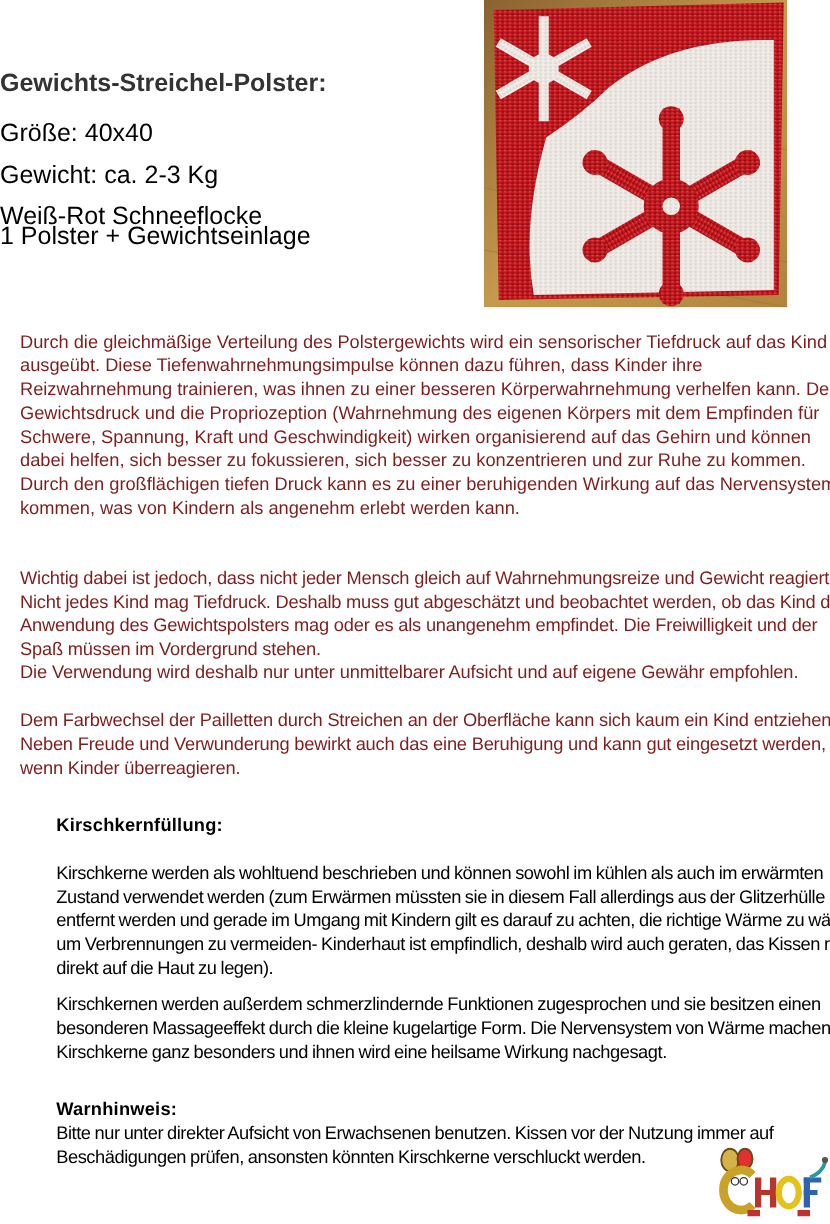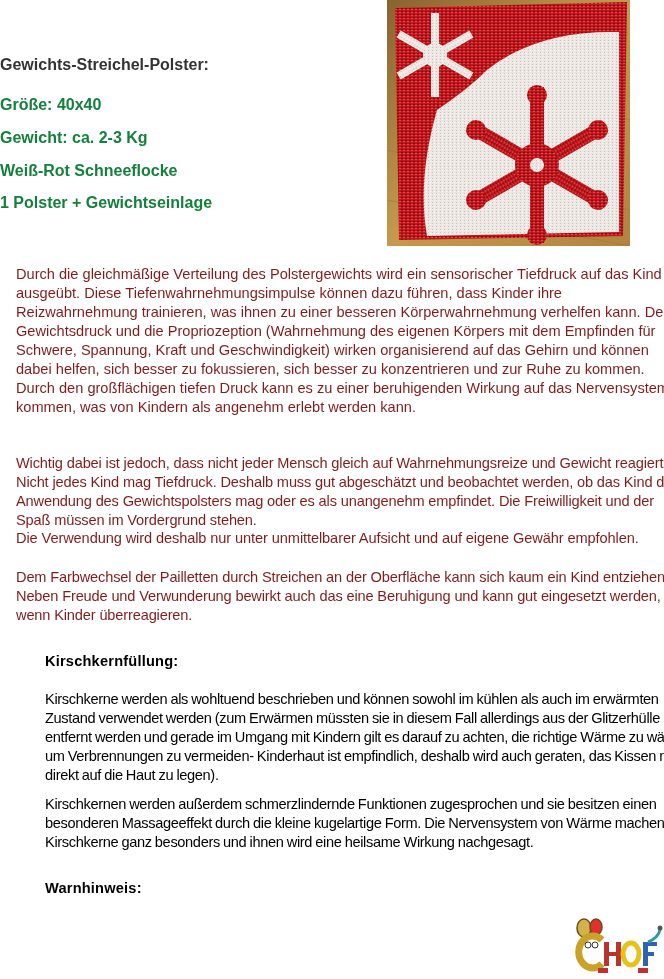--- a/index.html
+++ b/index.html
@@ -1,21 +1,21 @@
 <!DOCTYPE html>
 <html><head>
 <meta charset="utf-8">
 <style>
   html, body { margin:0; padding:0; background:#ffffff; }
   body { width:664px; height:979px; position:relative; overflow:hidden;
          font-family:"Liberation Sans", sans-serif; color:#333333; }
   .photo { position:absolute; left:387px; top:0; width:243px; height:246px; overflow:hidden; }
   .photo svg { display:block; }
-  .title { position:absolute; left:0; top:56px; font-size:16px; font-weight:bold; color:#333; margin:0; }
-  .spec { position:absolute; left:0; font-size:16px; font-weight:bold; color:#15803d; margin:0; }
+  .title { position:absolute; left:0; top:56px; font-size:20px; font-weight:bold; color:#333; margin:0; }
+  .spec { position:absolute; left:0; font-size:20px; font-weight:normal; color:#000000; margin:0; }
   .body-text { position:absolute; left:0; width:662px; font-size:14.6px; line-height:19px; color:#7f1d1d; margin:16px; }
   .narrow { position:absolute; left:0; width:662px; font-size:14.6px; line-height:19px; color:#000;
             margin:0; transform-origin:0 0; letter-spacing:-0.35px; word-spacing:-0.5px;padding-left:45px; }
   .narrow b { letter-spacing:0.2px; }
   .logo { position:absolute; left:572px; top:918px; width:92px; height:58px; }
 </style>
 </head>
 <body>
 
 <div class="photo">
@@ -68,36 +68,37 @@
       <circle cx="-61" cy="-35" r="10"></circle>
     </g>
     <circle cx="150" cy="165" r="7" fill="url(#seqW)"></circle>
   </svg>
 </div>
 
 <h1 class="title">Gewichts-Streichel-Polster:</h1>
 <p class="spec" style="top:96px">Größe: 40x40</p>
 <p class="spec" style="top:129px">Gewicht: ca. 2-3 Kg</p>
 <p class="spec" style="top:162px">Weiß-Rot Schneeflocke</p>
-<p class="spec" style="top:194px">1 Polster + Gewichtseinlage</p>
+<p class="spec" style="top:178px">1 Polster + Gewichtseinlage</p>
 
 <p class="body-text" style="top:249px">Durch die gleichmäßige Verteilung des Polstergewichts wird ein sensorischer Tiefdruck auf das Kind ausgeübt. Diese Tiefenwahrnehmungsimpulse können dazu führen, dass Kinder ihre Reizwahrnehmung trainieren, was ihnen zu einer besseren Körperwahrnehmung verhelfen kann. Der Gewichtsdruck und die Propriozeption (Wahrnehmung des eigenen Körpers mit dem Empfinden für Schwere, Spannung, Kraft und Geschwindigkeit) wirken organisierend auf das Gehirn und können dabei helfen, sich besser zu fokussieren, sich besser zu konzentrieren und zur Ruhe zu kommen. Durch den großflächigen tiefen Druck kann es zu einer beruhigenden Wirkung auf das Nervensystem kommen, was von Kindern als angenehm erlebt werden kann.</p>
 <p class="body-text" style="top:438px; letter-spacing:-0.15px">Wichtig dabei ist jedoch, dass nicht jeder Mensch gleich auf Wahrnehmungsreize und Gewicht reagiert. Nicht jedes Kind mag Tiefdruck. Deshalb muss gut abgeschätzt und beobachtet werden, ob das Kind die Anwendung des Gewichtspolsters mag oder es als unangenehm empfindet. Die Freiwilligkeit und der Spaß müssen im Vordergrund stehen.</p>
 <p class="body-text" style="top:513px; letter-spacing:-0.1px">Die Verwendung wird deshalb nur unter unmittelbarer Aufsicht und auf eigene Gewähr empfohlen.</p>
 <p class="body-text" style="top:552px; letter-spacing:-0.15px">Dem Farbwechsel der Pailletten durch Streichen an der Oberfläche kann sich kaum ein Kind entziehen. Neben Freude und Verwunderung bewirkt auch das eine Beruhigung und kann gut eingesetzt werden, wenn Kinder überreagieren.</p>
 
 <div class="narrow" style="top:652px">
   <b>Kirschkernfüllung:</b><br>
   <br>
   <span>Kirschkerne werden als wohltuend beschrieben und können sowohl im kühlen als auch im erwärmten Zustand verwendet werden (zum Erwärmen müssten sie in diesem Fall allerdings aus der Glitzerhülle entfernt werden und gerade im Umgang mit Kindern gilt es darauf zu achten, die richtige Wärme zu wählen, um Verbrennungen zu vermeiden- Kinderhaut ist empfindlich, deshalb wird auch geraten, das Kissen nicht direkt auf die Haut zu legen).</span>
 </div>
 <p class="narrow" style="top:795px">Kirschkernen werden außerdem schmerzlindernde Funktionen zugesprochen und sie besitzen einen besonderen Massageeffekt durch die kleine kugelartige Form. Die Nervensystem von Wärme machen Kirschkerne ganz besonders und ihnen wird eine heilsame Wirkung nachgesagt.</p>
 
 <div class="narrow" style="top:879px">
   <b>Warnhinweis:</b><br>
+  <span>Bitte nur unter direkter Aufsicht von Erwachsenen benutzen. Kissen vor der Nutzung immer auf Beschädigungen prüfen, ansonsten könnten Kirschkerne verschluckt werden.</span>
 </div>
 
 <div class="logo">
   <svg width="92" height="58" viewBox="0 0 92 58" xmlns="http://www.w3.org/2000/svg">
     <ellipse cx="12" cy="10" rx="7" ry="9" fill="#d4b24a" stroke="#6b4a1a" stroke-width="1.5"></ellipse>
     <ellipse cx="24" cy="9" rx="6" ry="8" fill="#e23030" stroke="#6b4a1a" stroke-width="1.5"></ellipse>
     <path d="M30 22 A14 16 0 1 0 30 46" fill="none" stroke="#c9a227" stroke-width="7"></path>
     <circle cx="16" cy="27" r="3" fill="#fff" stroke="#333"></circle>
     <circle cx="23" cy="27" r="3" fill="#fff" stroke="#333"></circle>
     <rect x="32" y="24" width="5" height="24" fill="#b8342c"></rect>

